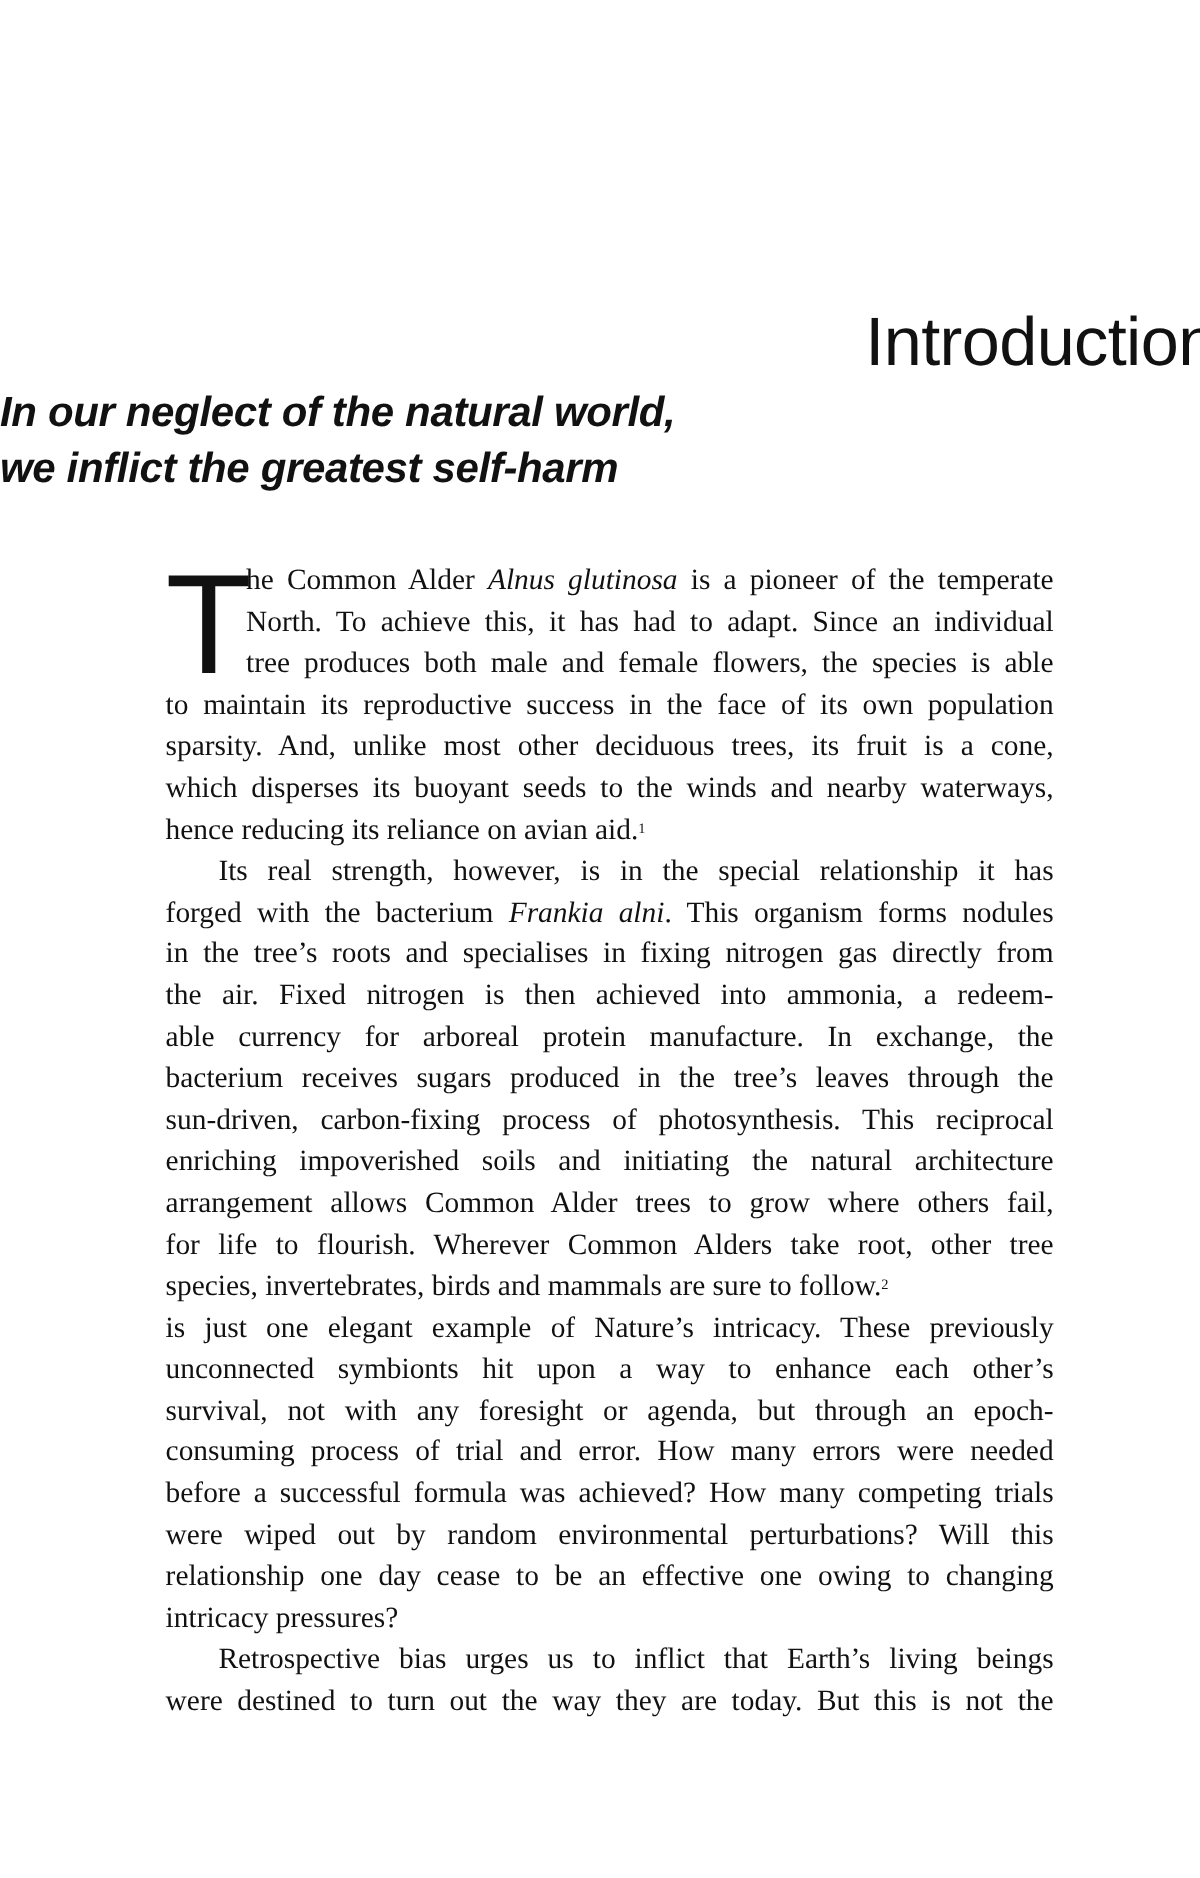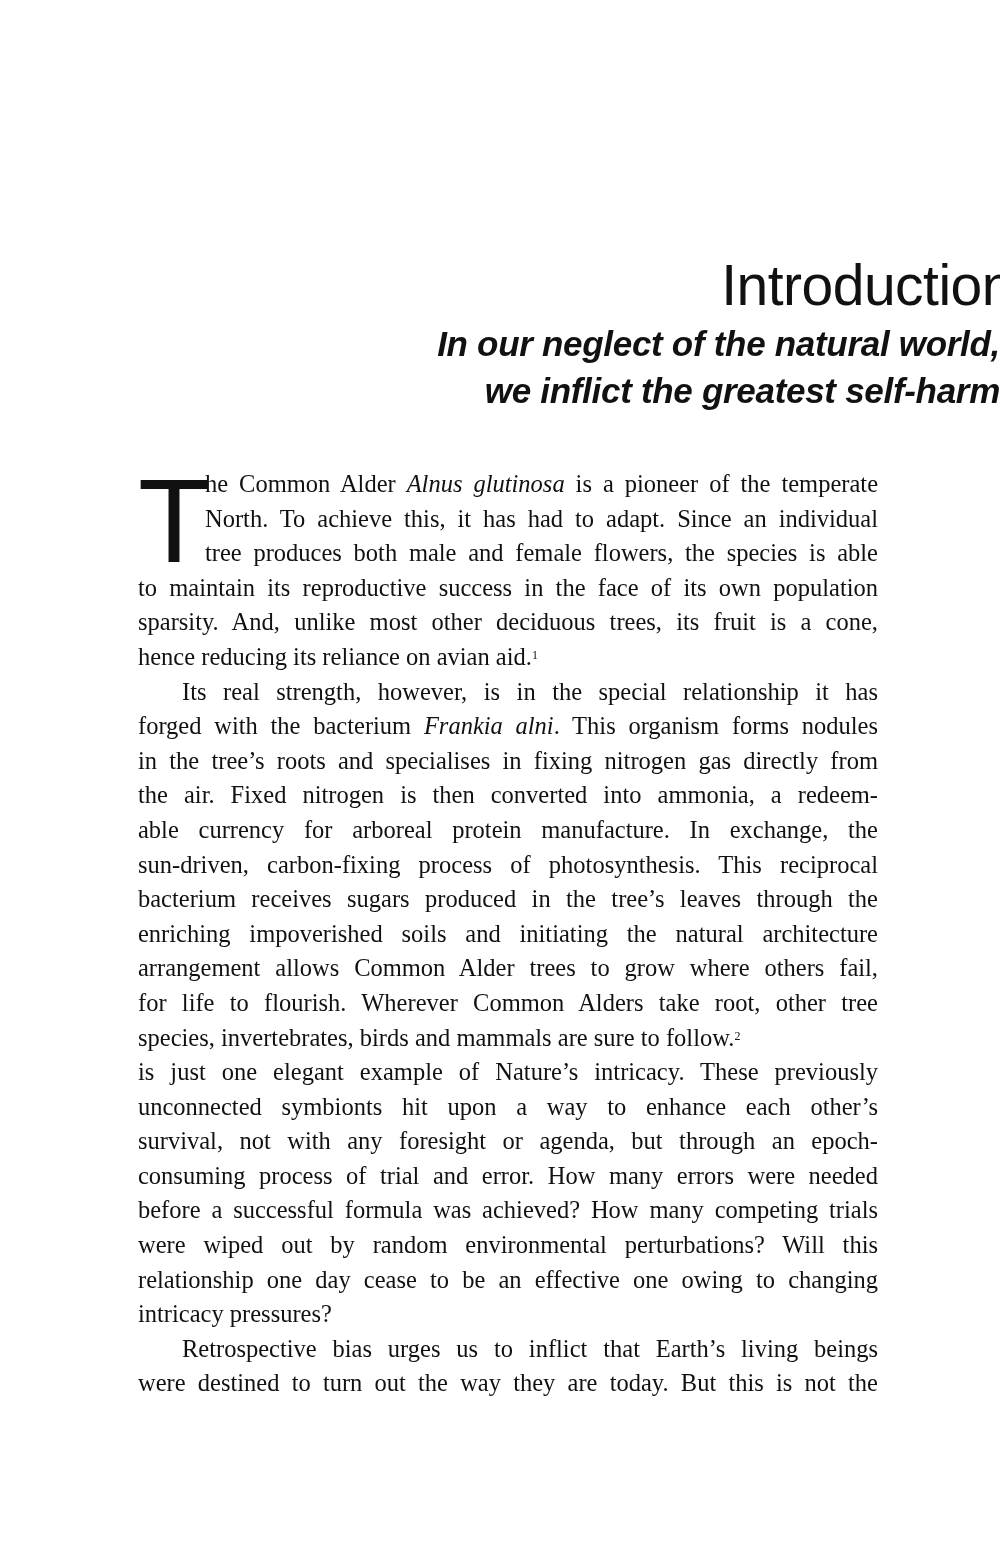--- a/index.html
+++ b/index.html
@@ -6,21 +6,21 @@
     body { width: 1000px; height: 1565px; position: relative; overflow: hidden; color: #111111; }
     .title {
       position: absolute; left: 0; width: 1000px; top: 238px;
       text-align: right;
       font-family: "Liberation Sans", sans-serif;
       font-size: 57px; font-weight: normal; letter-spacing: -0.5px;
       line-height: 68px; margin: 13px;
     }
     .subtitle {
       position: absolute; left: 0; width: 1000px; top: 320px;
-      text-align: right;
+      text-align: left;
       font-family: "Liberation Sans", sans-serif;
       font-style: italic; font-size: 35px; line-height: 47px; margin: 0;
       letter-spacing: -0.3px;
     }
     .body-text {
       position: absolute; left: 138px; top: 467px; width: 740px;
       font-family: "Liberation Serif", serif;
       font-size: 24.5px; line-height: 34.6px;
     }
     .line {
@@ -50,30 +50,31 @@
 </h2>
 
 <div class="body-text">
   <span class="dropcap">T</span>
   <div class="para">
       <span class="line drop">he Common Alder <i>Alnus glutinosa</i> is a pioneer of the temperate</span>
       <span class="line drop">North. To achieve this, it has had to adapt. Since an individual</span>
       <span class="line drop">tree produces both male and female flowers, the species is able</span>
       <span class="line">to maintain its reproductive success in the face of its own population</span>
       <span class="line">sparsity. And, unlike most other deciduous trees, its fruit is a cone,</span>
+      <span class="line">which disperses its buoyant seeds to the winds and nearby waterways,</span>
       <span class="line last">hence reducing its reliance on avian aid.<sup>1</sup></span>
     </div>
   <div class="para">
       <span class="line indent">Its real strength, however, is in the special relationship it has</span>
       <span class="line">forged with the bacterium <i>Frankia alni</i>. This organism forms nodules</span>
       <span class="line">in the tree’s roots and specialises in fixing nitrogen gas directly from</span>
-      <span class="line">the air. Fixed nitrogen is then converted into ammonia, a redeem-</span>
+      <span class="line">the air. Fixed nitrogen is then achieved into ammonia, a redeem-</span>
       <span class="line">able currency for arboreal protein manufacture. In exchange, the</span>
+      <span class="line">bacterium receives sugars produced in the tree’s leaves through the</span>
       <span class="line">sun-driven, carbon-fixing process of photosynthesis. This reciprocal</span>
-      <span class="line">bacterium receives sugars produced in the tree’s leaves through the</span>
       <span class="line">enriching impoverished soils and initiating the natural architecture</span>
       <span class="line">arrangement allows Common Alder trees to grow where others fail,</span>
       <span class="line">for life to flourish. Wherever Common Alders take root, other tree</span>
       <span class="line last">species, invertebrates, birds and mammals are sure to follow.<sup>2</sup></span>
     </div>
   <div class="para">
       <span class="line">is just one elegant example of Nature’s intricacy. These previously</span>
       <span class="line">unconnected symbionts hit upon a way to enhance each other’s</span>
       <span class="line">survival, not with any foresight or agenda, but through an epoch-</span>
       <span class="line">consuming process of trial and error. How many errors were needed</span>

